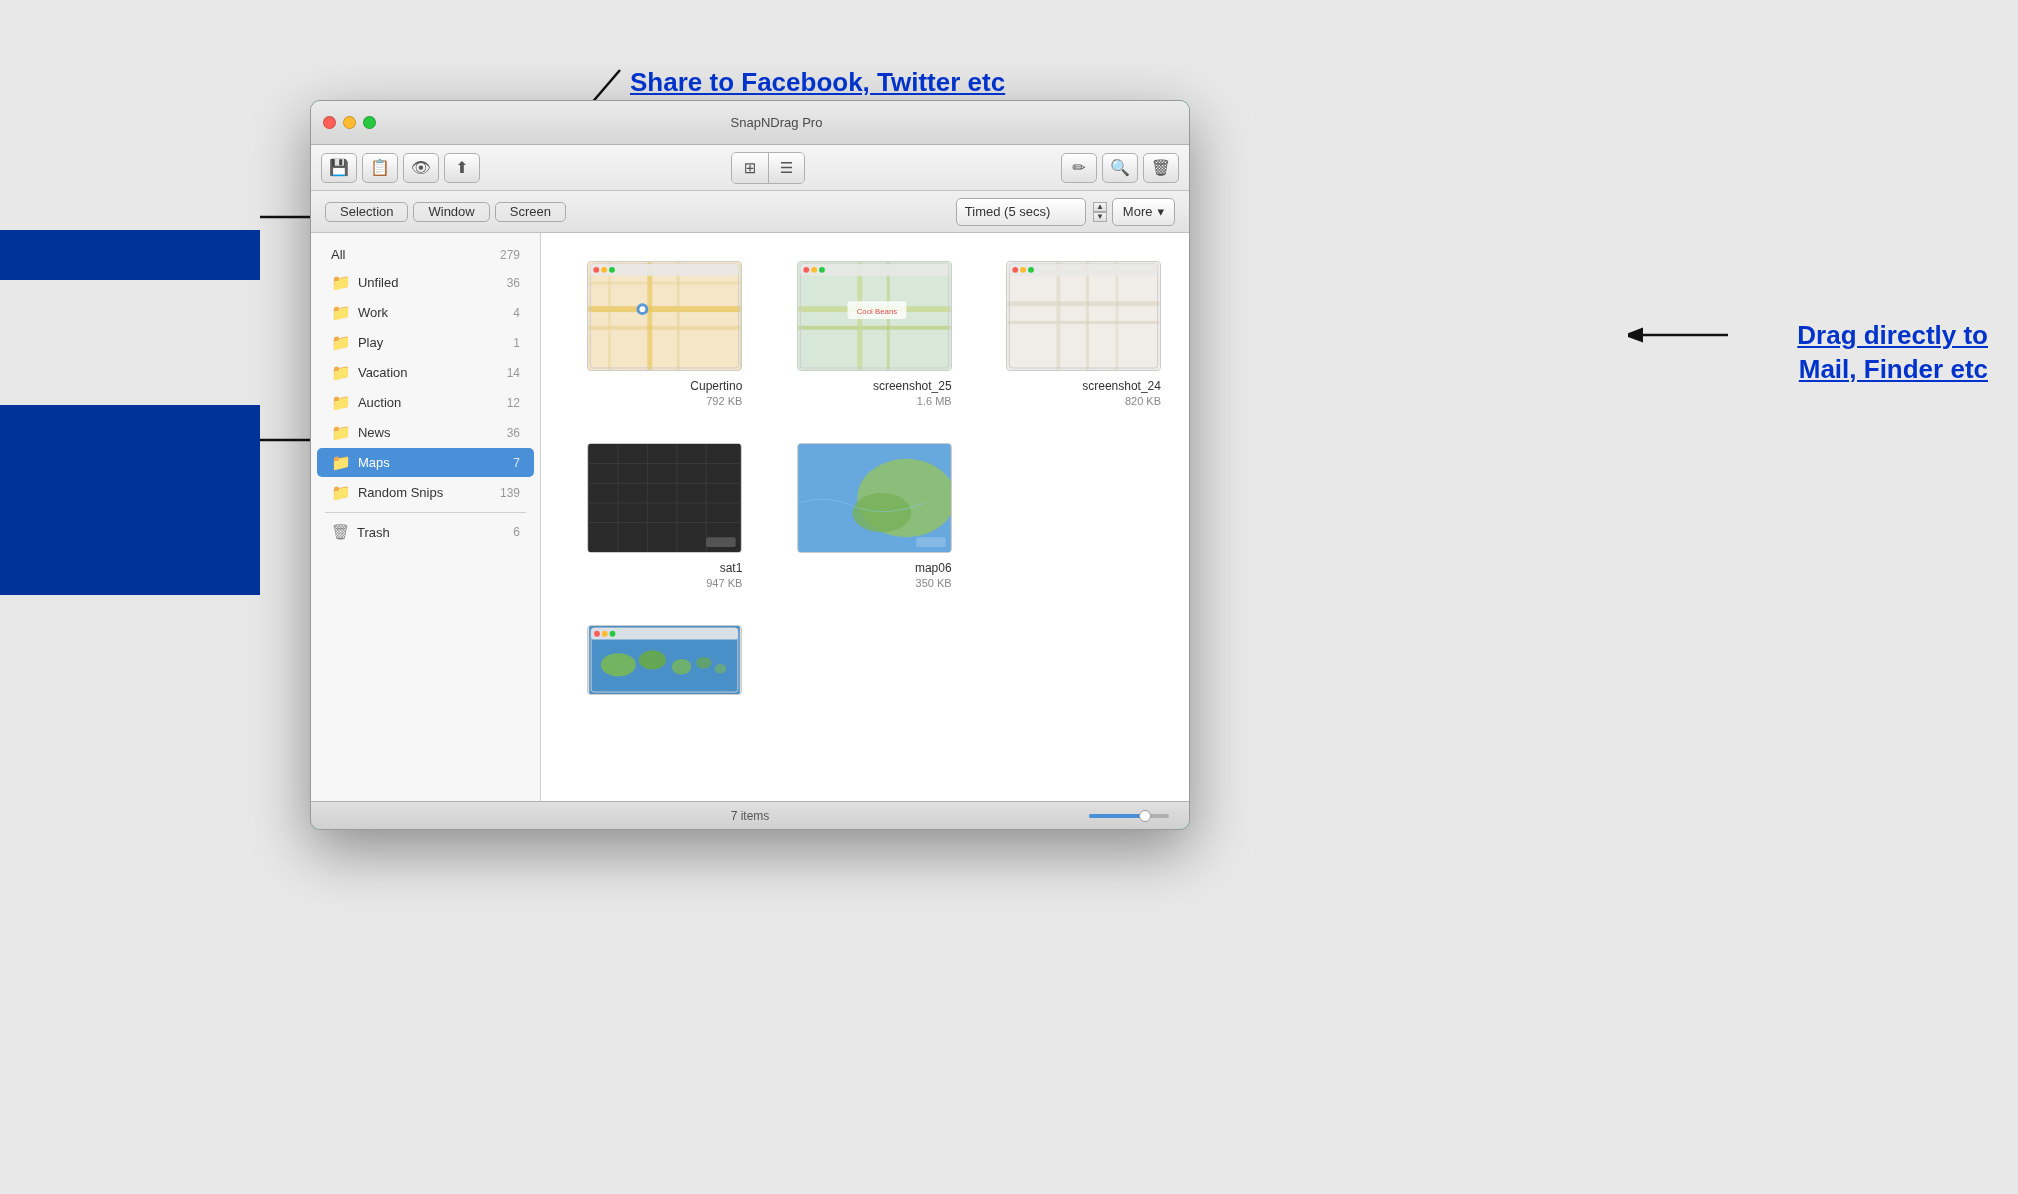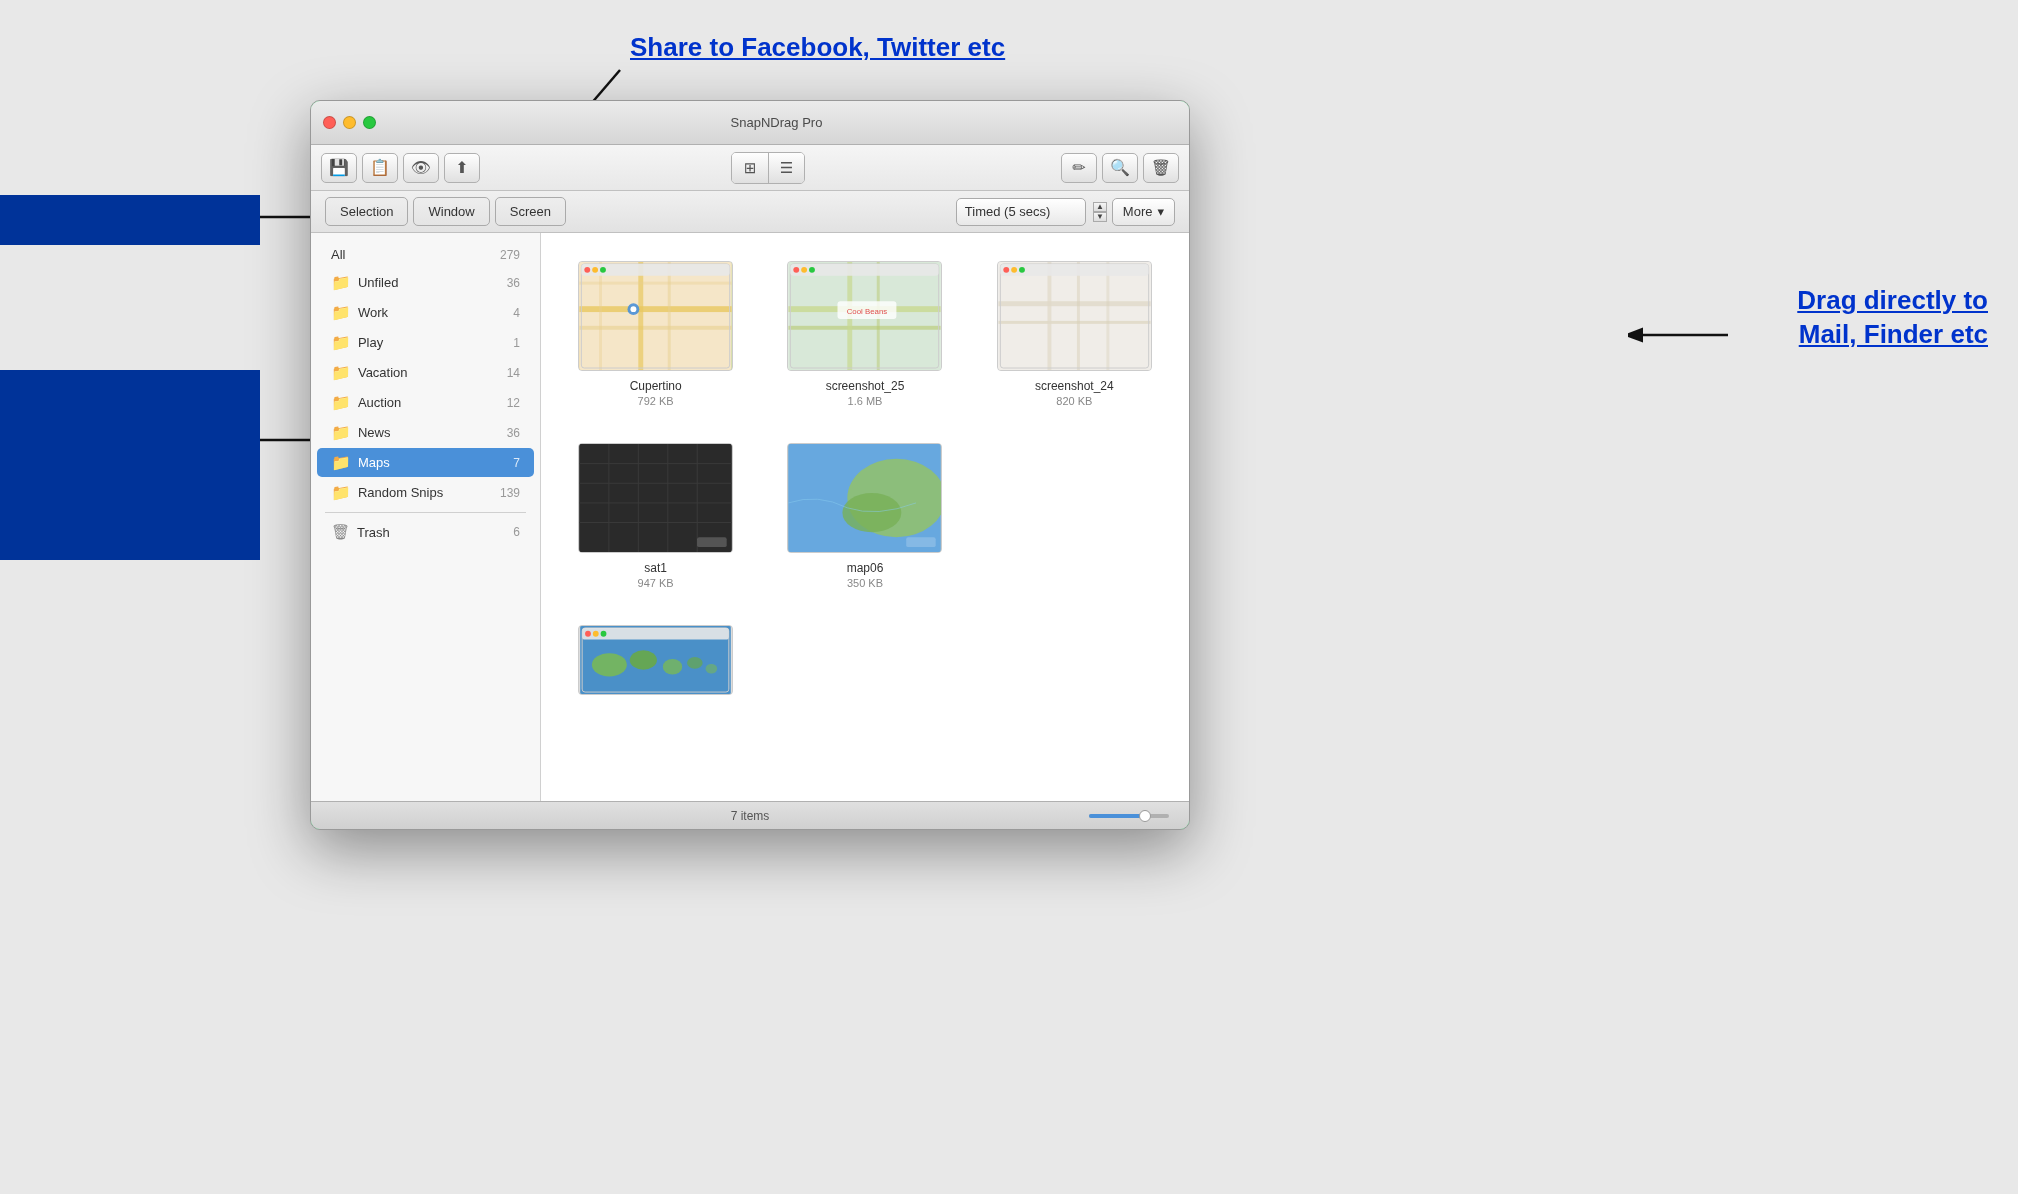--- a/index.html
+++ b/index.html
@@ -14,20 +14,21 @@
 
     
     .annotation {
       position: absolute;
       background: #003399;
       color: white;
       font-size: 22px;
       font-weight: bold;
       padding: 4px 10px;
       z-index: 10;
+      margin-top: 35px;
     }
     .annotation-facebook {
       top: 28px;
       left: 620px;
       background: transparent;
       color: #0033cc;
       font-size: 26px;
       font-weight: bold;
       text-decoration: underline;
       white-space: nowrap;
@@ -160,21 +161,21 @@
       background: linear-gradient(to bottom, #f0f0f0, #e2e2e2);
       height: 42px;
       display: flex;
       align-items: center;
       padding: 0 14px;
       border-bottom: 1px solid #c0c0c0;
       gap: 5px;
       flex-shrink: 0;
     }
     .seg-btn {
-      height: 29px;
+      height: 20px;
       padding: 0 14px;
       background: transparent;
       border: 1px solid #aaa;
       border-radius: 5px;
       cursor: pointer;
       font-size: 13px;
       color: #333;
     }
     .timed-select {
       height: 28px;
@@ -284,21 +285,21 @@
       background: white;
     }
     .grid {
       display: grid;
       grid-template-columns: repeat(3, 1fr);
       gap: 20px;
     }
     .grid-item {
       display: flex;
       flex-direction: column;
-      align-items: center;
+      align-items: flex-end;
       cursor: pointer;
       padding: 8px;
       border-radius: 6px;
     }
     .thumb {
       width: 155px;
       height: 110px;
       border-radius: 4px;
       border: 1px solid #ccc;
       overflow: hidden;

